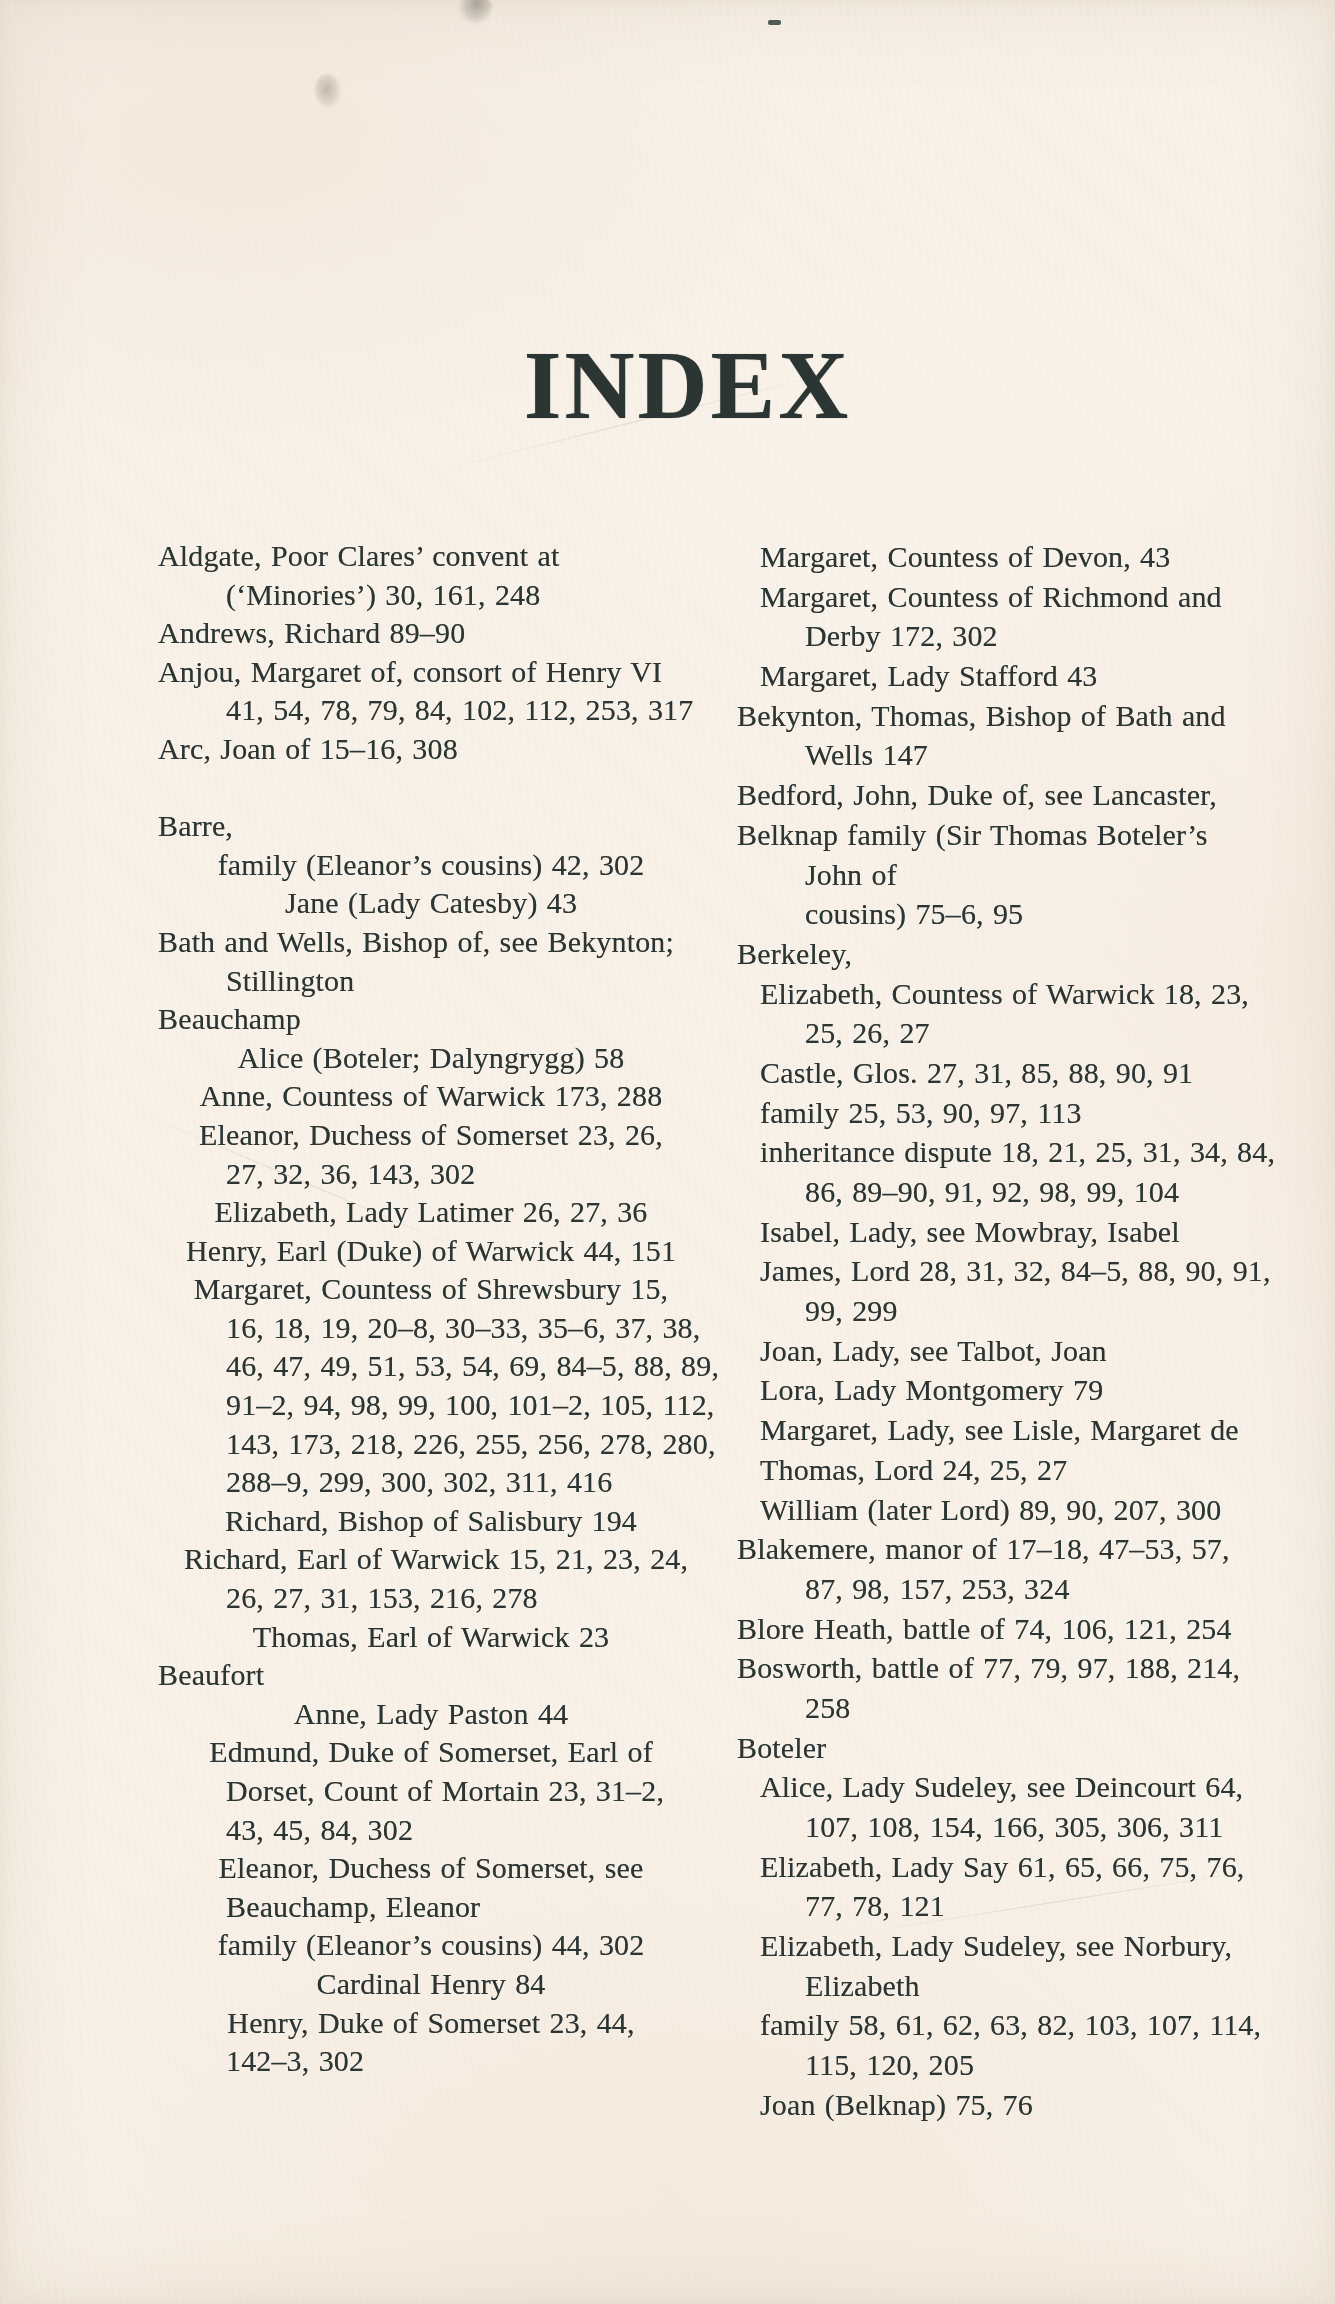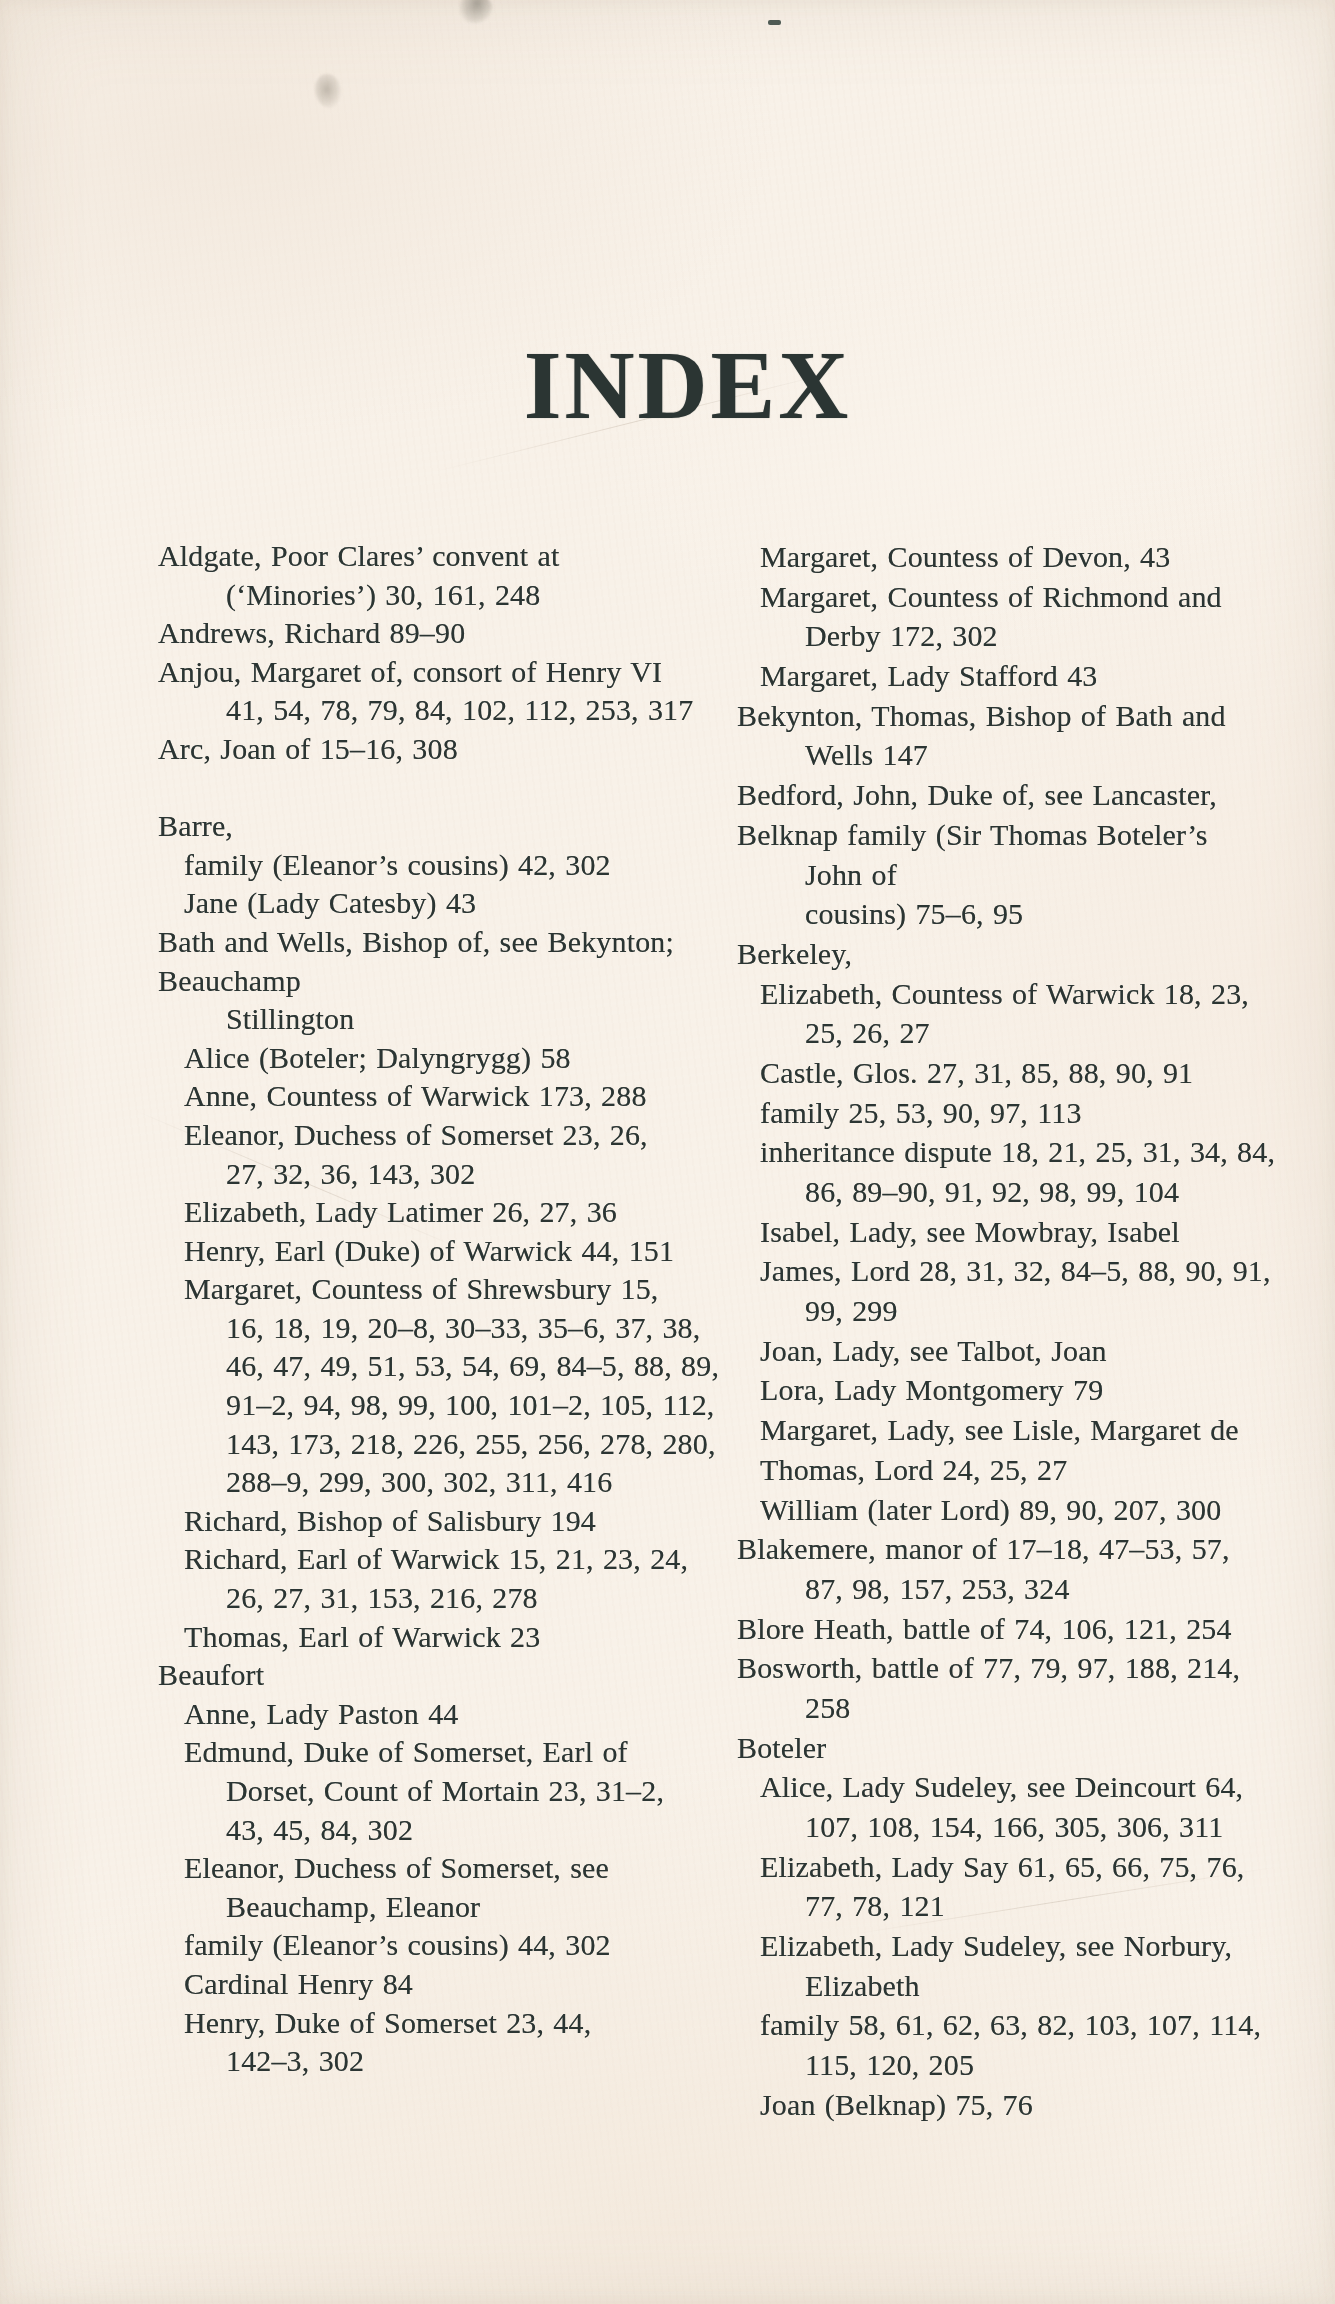--- a/index.html
+++ b/index.html
@@ -55,21 +55,21 @@
   .line {
     white-space: nowrap;
     font-size: 30px;
     color: var(--ink, #2b3533);
     letter-spacing: 0.15px;
     word-spacing: 1.6px;
     text-shadow: 0 0 0.6px rgba(43,53,51,0.55);
   }
   .col-left  .line { height: 38.6px; line-height: 38.6px; }
   .col-right .line { height: 39.7px; line-height: 39.7px; }
-  .col-left  .indent-1 { padding-left: 26px; }
+  .col-left  .indent-1 { padding-left: 26px; text-align: center; }
   .col-left  .indent-2 { padding-left: 68px; }
   .col-right .indent-1 { padding-left: 23px; }
   .col-right .indent-2 { padding-left: 68px; }
   
   .smudge-top {
     position: absolute; left: 458px; top: -6px;
     width: 34px; height: 30px;
     background: radial-gradient(ellipse at 50% 30%, rgba(110,106,96,0.55), rgba(110,106,96,0.15) 60%, transparent 75%);
     border-radius: 50% 40% 55% 45%;
     filter: blur(1px);
@@ -119,22 +119,22 @@
         <div class="line indent-2">(‘Minories’) 30, 161, 248</div>
         <div class="line indent-0">Andrews, Richard 89–90</div>
         <div class="line indent-0">Anjou, Margaret of, consort of Henry VI</div>
         <div class="line indent-2">41, 54, 78, 79, 84, 102, 112, 253, 317</div>
         <div class="line indent-0">Arc, Joan of 15–16, 308</div>
         <div class="line indent-0"></div>
         <div class="line indent-0">Barre,</div>
         <div class="line indent-1">family (Eleanor’s cousins) 42, 302</div>
         <div class="line indent-1">Jane (Lady Catesby) 43</div>
         <div class="line indent-0">Bath and Wells, Bishop of, see Bekynton;</div>
+        <div class="line indent-2">Stillington</div>
         <div class="line indent-0">Beauchamp</div>
-        <div class="line indent-2">Stillington</div>
         <div class="line indent-1">Alice (Boteler; Dalyngrygg) 58</div>
         <div class="line indent-1">Anne, Countess of Warwick 173, 288</div>
         <div class="line indent-1">Eleanor, Duchess of Somerset 23, 26,</div>
         <div class="line indent-2">27, 32, 36, 143, 302</div>
         <div class="line indent-1">Elizabeth, Lady Latimer 26, 27, 36</div>
         <div class="line indent-1">Henry, Earl (Duke) of Warwick 44, 151</div>
         <div class="line indent-1">Margaret, Countess of Shrewsbury 15,</div>
         <div class="line indent-2">16, 18, 19, 20–8, 30–33, 35–6, 37, 38,</div>
         <div class="line indent-2">46, 47, 49, 51, 53, 54, 69, 84–5, 88, 89,</div>
         <div class="line indent-2">91–2, 94, 98, 99, 100, 101–2, 105, 112,</div>

